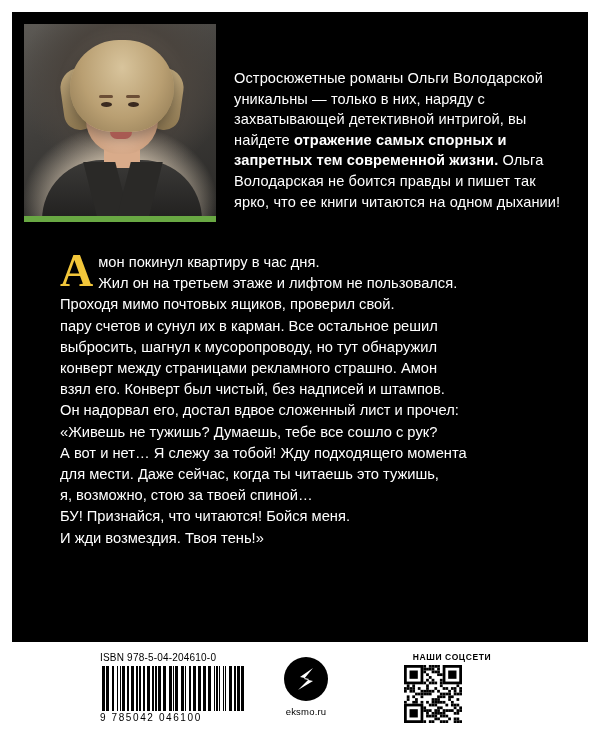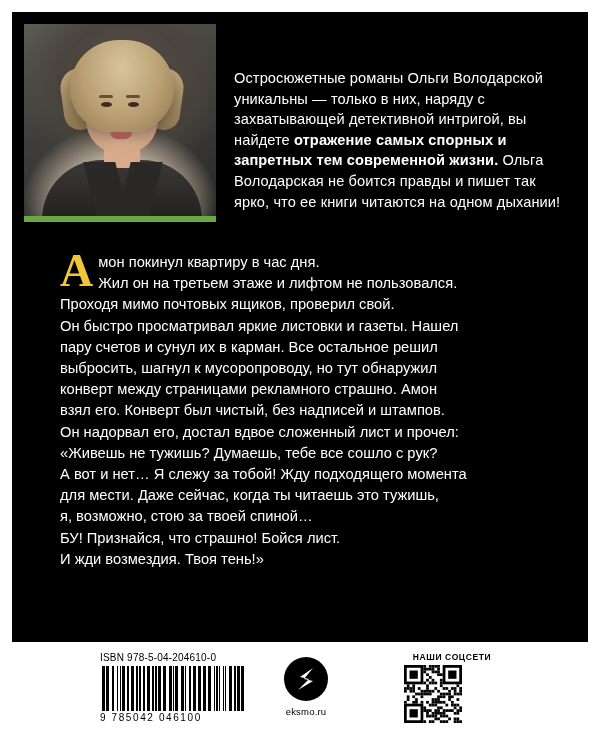--- a/index.html
+++ b/index.html
@@ -329,31 +329,30 @@
       </div>
     </div>
 
     <div class="body-text">
       <p>
         <span class="dropcap">А</span>
         <span>мон покинул квартиру в час дня.</span>
       </p>
       <span class="line">Жил он на третьем этаже и лифтом не пользовался.</span>
       <span class="line">Проходя мимо почтовых ящиков, проверил свой.</span>
-      <span class="line">Он быстро просматривал яркие листовки и газеты. Нашел</span>
       <span class="line">пару счетов и сунул их в карман. Все остальное решил</span>
       <span class="line">выбросить, шагнул к мусоропроводу, но тут обнаружил</span>
       <span class="line">конверт между страницами рекламного страшно. Амон</span>
       <span class="line">взял его. Конверт был чистый, без надписей и штампов.</span>
       <span class="line">Он надорвал его, достал вдвое сложенный лист и прочел:</span>
       <span class="line">«Живешь не тужишь? Думаешь, тебе все сошло с рук?</span>
       <span class="line">А вот и нет… Я слежу за тобой! Жду подходящего момента</span>
       <span class="line">для мести. Даже сейчас, когда ты читаешь это тужишь,</span>
       <span class="line">я, возможно, стою за твоей спиной…</span>
-      <span class="line">БУ! Признайся, что страшно! Бойся лист.</span>
+      <span class="line">БУ! Признайся, что читаются! Бойся меня.</span>
       <span class="line">И жди возмездия. Твоя тень!»</span>
     </div>
 
     <div class="bottom">
       <div class="isbn-block">
         <div class="isbn-text">ISBN 978-5-04-204610-0</div>
         <div class="barcode" id="barcode">
             <div class="bar" style="left: 2px; width: 3px;"></div>
             <div class="bar" style="left: 6px; width: 3px;"></div>
             <div class="bar" style="left: 12px; width: 2px;"></div>

